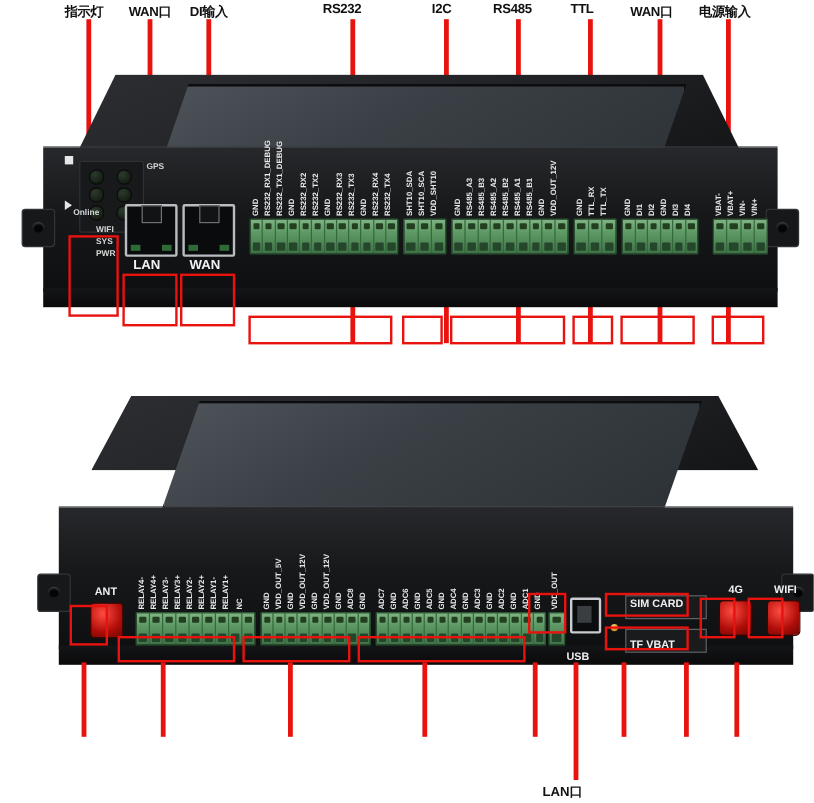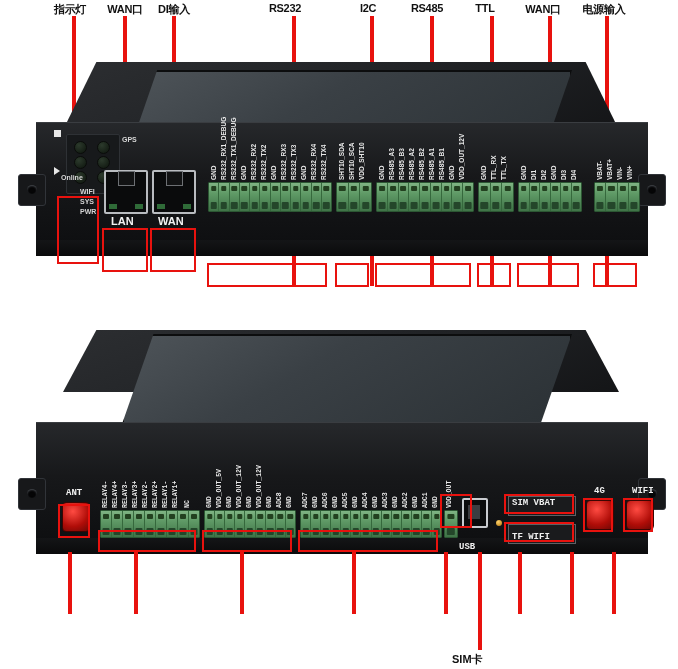--- a/index.html
+++ b/index.html
@@ -62,21 +62,21 @@
       width:60%;height:5px;background:#22401f;border-radius:1px;}
   .tcell:after{content:"";position:absolute;left:50%;bottom:2px;transform:translateX(-50%);
       width:70%;height:7px;background:#24462a;border-radius:1px;}
 
   
   .pinlabel{position:absolute;color:#e9e9e9;font-size:6.5px;font-weight:bold;
       writing-mode:vertical-rl;transform:rotate(180deg);white-space:nowrap;
       letter-spacing:0px;transform-origin:center;}
 
   
-  #back-unit{left:18px;top:330px;width:646px;height:250px;font-family:Liberation Mono, monospace;}
+  #back-unit{left:31px;top:330px;width:646px;height:250px;}
 
   .usb{position:absolute;width:22px;height:26px;background:#0b0c0d;
       border:2px solid #c9ccd0;border-radius:2px;}
   .usb:after{content:"";position:absolute;left:4px;top:5px;width:12px;height:14px;
       background:#3a3d41;}
   .simslot{position:absolute;background:#1a1b1d;border:1px solid #5e6165;}
   .simtxt{position:absolute;color:#f0f0f0;font-size:9px;font-weight:bold;}
   .sma{position:absolute;width:22px;height:24px;border-radius:4px;
       background:radial-gradient(circle at 38% 30%,#ff4b42,#b00d08 60%,#6d0704);
       border:1px solid #3c0502;}
@@ -340,23 +340,23 @@
   <div class="tblock" style="left:426px;top:180px;width:12px;height:26px;">
     <div class="tcell"></div>
   </div>
   <div class="pinlabel" style="left:428px;top:136px;height:42px;">VDD_OUT</div>
 
   <div class="usb" style="left:444px;top:168px;"></div>
   <div class="simtxt" style="left:441px;top:212px;font-size:9px;">USB</div>
   <div class="led-amber" style="left:478px;top:190px;"></div>
 
   <div class="simslot" style="left:490px;top:166px;width:66px;height:18px;"></div>
-  <div class="simtxt" style="left:494px;top:168px;">SIM VBAT</div>
+  <div class="simtxt" style="left:494px;top:168px;">SIM CARD</div>
   <div class="simslot" style="left:490px;top:194px;width:66px;height:18px;"></div>
-  <div class="simtxt" style="left:494px;top:202px;">TF WIFI</div>
+  <div class="simtxt" style="left:494px;top:202px;">TF VBAT</div>
 
   <div class="sma-lbl" style="left:576px;top:156px;">4G</div>
   <div class="sma" style="left:568px;top:170px;width:26px;height:28px;"></div>
   <div class="sma-lbl" style="left:614px;top:156px;">WIFI</div>
   <div class="sma" style="left:608px;top:170px;width:26px;height:28px;"></div>
 </div>
 
 <div class="box" style="left:58px;top:504px;width:32px;height:34px;"></div>
 <div class="box" style="left:98px;top:530px;width:98px;height:22px;"></div>
 <div class="box" style="left:202px;top:530px;width:90px;height:22px;"></div>
@@ -372,13 +372,13 @@
   <div class="callout vline" style="left:134px;top:552px;height:62px;"></div>
   <div class="callout vline" style="left:240px;top:552px;height:62px;"></div>
   <div class="callout vline" style="left:352px;top:552px;height:62px;"></div>
   <div class="callout vline" style="left:444px;top:552px;height:62px;"></div>
   <div class="callout vline" style="left:478px;top:552px;height:98px;"></div>
   <div class="callout vline" style="left:518px;top:552px;height:62px;"></div>
   <div class="callout vline" style="left:570px;top:552px;height:62px;"></div>
   <div class="callout vline" style="left:612px;top:552px;height:62px;"></div>
 </div>
 
-<div class="bottom-cap" style="left:452px;top:652px;">SIM卡</div>
+<div class="bottom-cap" style="left:452px;top:652px;">LAN口</div>
 
 </body></html>

